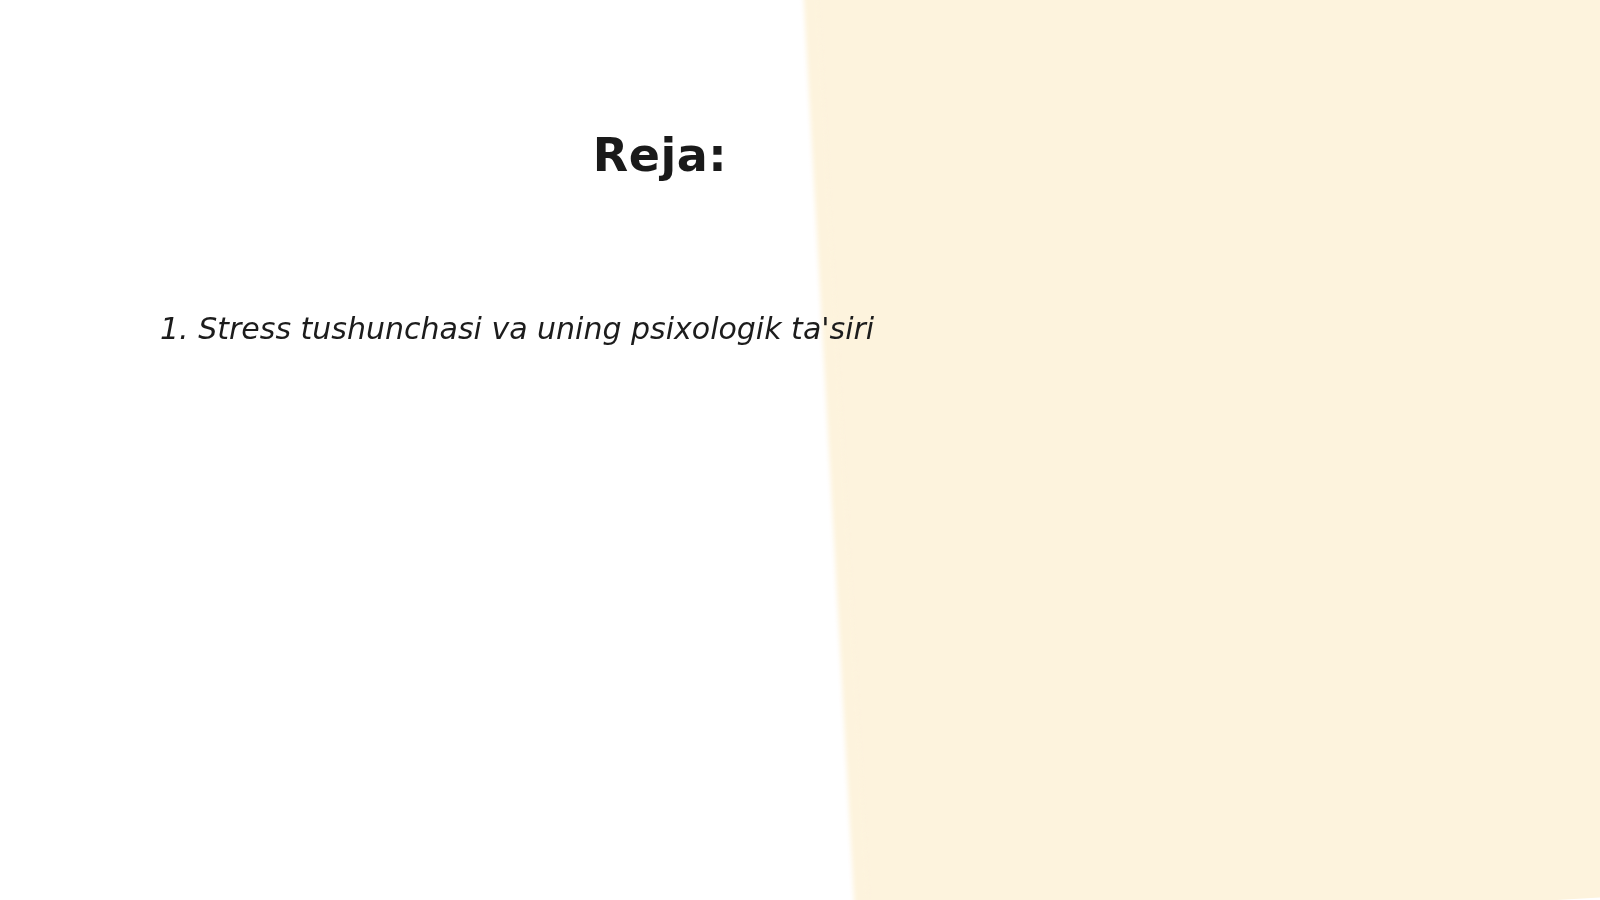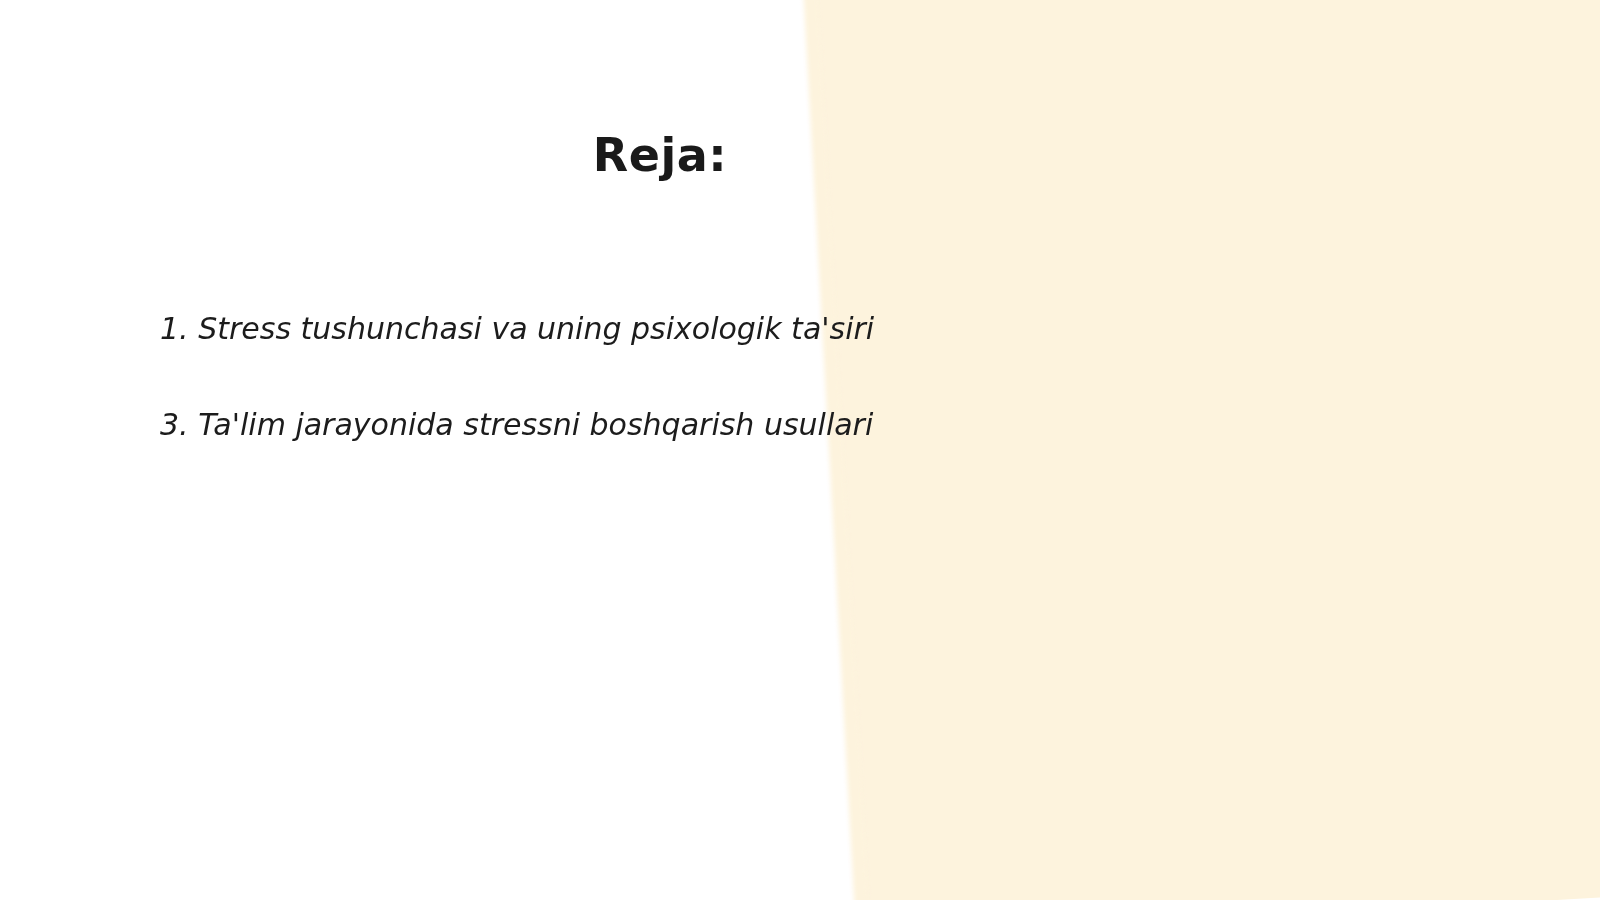--- a/index.html
+++ b/index.html
@@ -85,17 +85,16 @@
 <div class="slide">
 
   <div class="paper-shape"></div>
 
   <div class="content">
 
     <div class="slide-title">Reja:</div>
 
     <div class="agenda">
       <div class="agenda-item">1. Stress tushunchasi va uning psixologik ta'siri</div>
-      <div class="agenda-item">3. Ta'lim jarayonida stressni boshqarish usullari</div>
     </div>
 
   </div>
 </div>
 
 </body></html>

